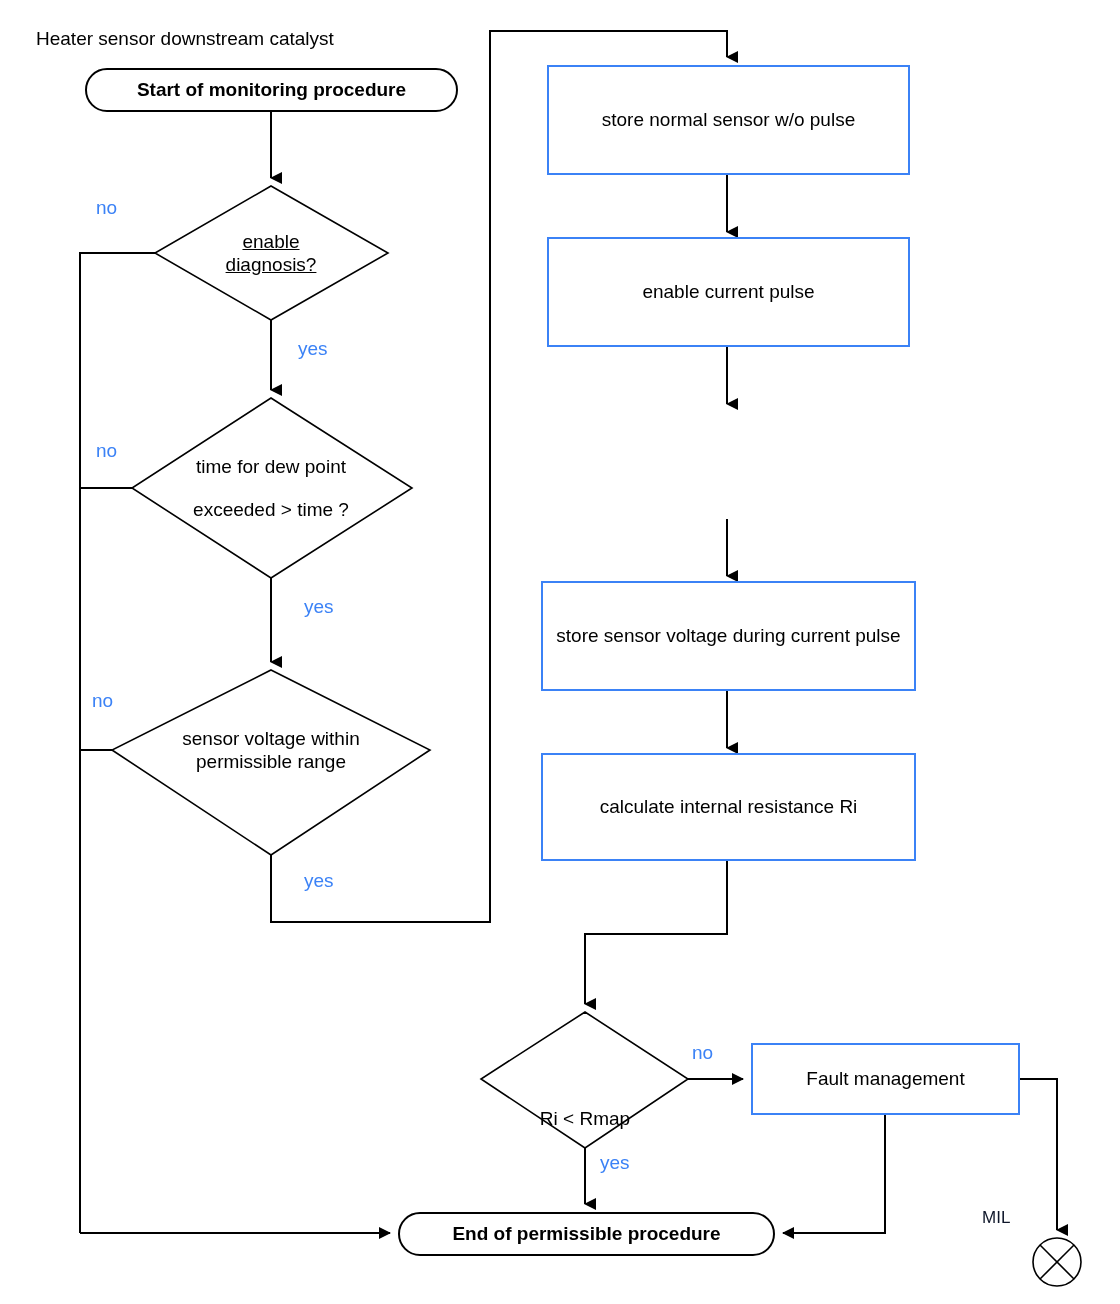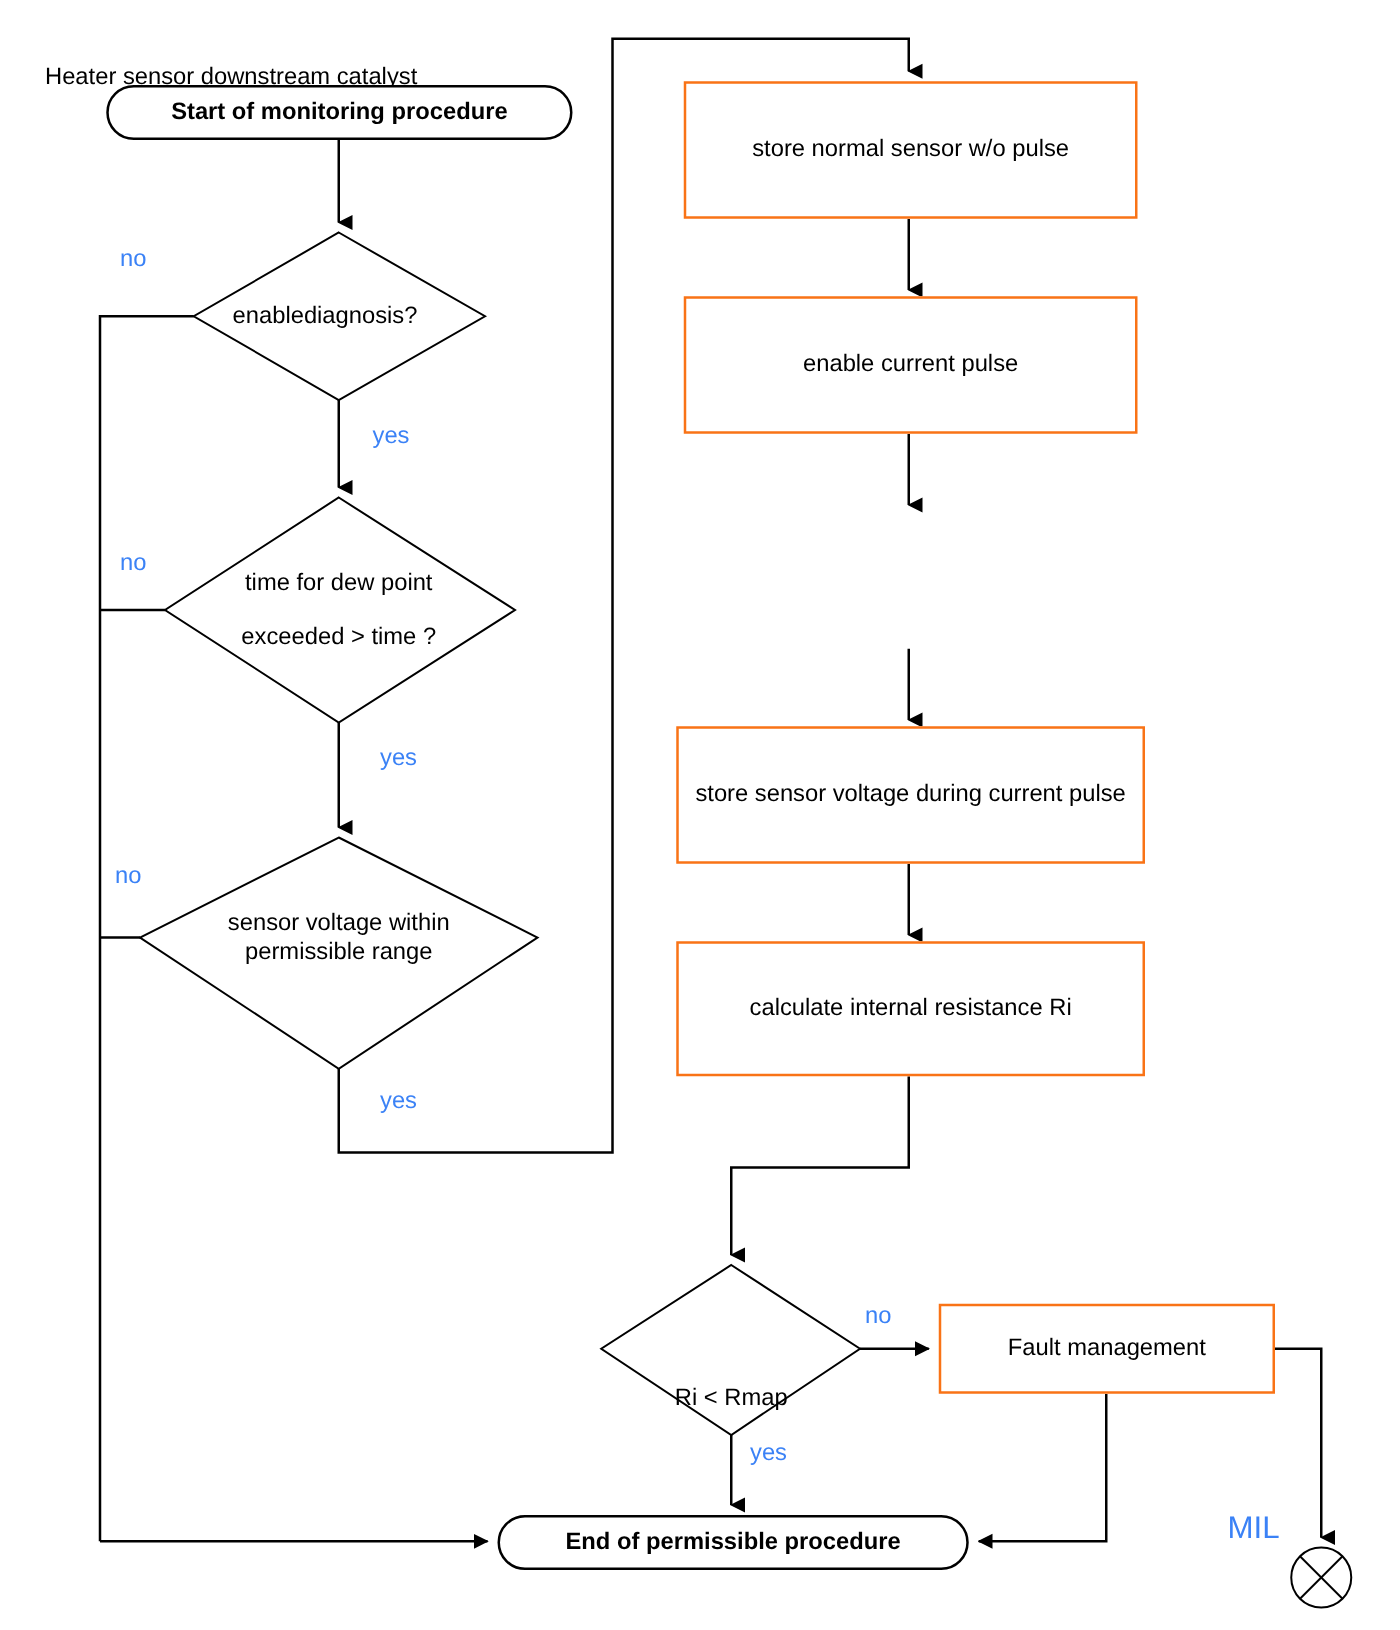--- a/index.html
+++ b/index.html
@@ -35,21 +35,21 @@
     font-size: 19px;
     line-height: 1.22;
   }
   .terminator {
     border: 2px solid #000000;
     border-radius: 24px;
     background: #ffffff;
     font-weight: bold;
   }
   .process {
-    border: 2px solid #f97316;
+    border: 2px solid #3b82f6;
     background: #ffffff;
     padding: 0 12px;
   }
   .decision-label {
     position: absolute;
     display: flex;
     align-items: center;
     justify-content: center;
     text-align: center;
     color: #000000;
@@ -64,22 +64,22 @@
     white-space: nowrap;
   }
   .diagram-title {
     position: absolute;
     color: #000000;
     font-size: 19px;
     white-space: nowrap;
   }
   .mil-label {
     position: absolute;
-    color: #3b82f6;
-    font-size: 25px;
+    color: #0f172a;
+    font-size: 17px;
     white-space: nowrap;
   }
 </style>
 </head>
 <body>
 
 <div id="canvas">
 
   <svg id="wires" viewBox="0 0 1120 1304" width="1120" height="1304" xmlns="http://www.w3.org/2000/svg">
     <defs>
@@ -131,25 +131,25 @@
       <path d="M885,1115 L885,1233 L783,1233" marker-end="url(#arrow-left)"></path>
 
       <path d="M1020,1079 L1057,1079 L1057,1230" marker-end="url(#arrow-down)"></path>
 
       <circle cx="1057" cy="1262" r="24" stroke-width="1.6" fill="none"></circle>
       <line x1="1040" y1="1245" x2="1074" y2="1279" stroke-width="1.6"></line>
       <line x1="1074" y1="1245" x2="1040" y2="1279" stroke-width="1.6"></line>
     </g>
   </svg>
 
-  <div class="diagram-title" style="left:36px; top:28px;margin-top:23px;">Heater sensor downstream catalyst</div>
+  <div class="diagram-title" style="left:36px; top:28px;">Heater sensor downstream catalyst</div>
 
   <div class="node terminator" style="left:85px; top:68px; width:373px; height:44px;">Start of monitoring procedure</div>
 
-  <div class="decision-label" style="left:175px; top:225px; width:170px; height:56px; flex-direction:row;">
+  <div class="decision-label" style="left:186px; top:225px; width:170px; height:56px; flex-direction:column;text-decoration:underline;">
     <span>enable</span>
     <span>diagnosis?</span>
   </div>
 
   <div class="decision-label" style="left:151px; top:460px; width:240px; height:56px; flex-direction:column;gap:20px;">
     <span>time for dew point</span>
     <span>exceeded &gt; time ?</span>
   </div>
 
   <div class="decision-label" style="left:151px; top:722px; width:240px; height:56px; flex-direction:column;">

